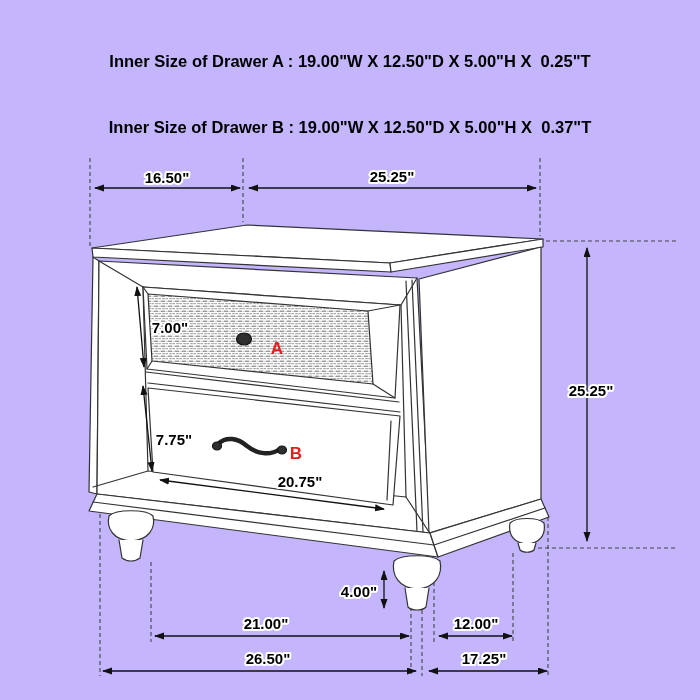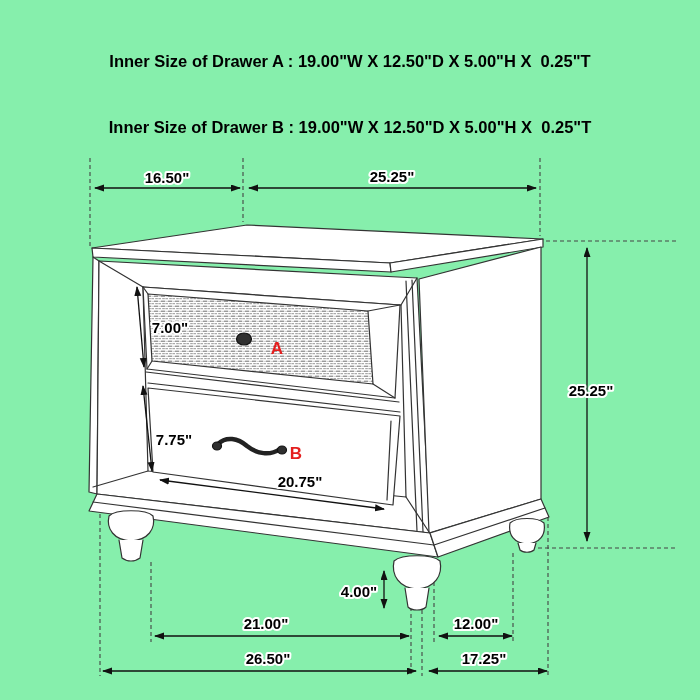--- a/index.html
+++ b/index.html
@@ -1,37 +1,37 @@
 <!DOCTYPE html>
 <html><head>
 <meta charset="utf-8">
 <style>
   html,body{margin:0;padding:0;background:#ffffff;}
-  .page{position:relative;width:700px;height:700px;background:#86efac;overflow:hidden;
+  .page{position:relative;width:700px;height:700px;background:#c4b5fd;overflow:hidden;
         font-family:"Liberation Sans",sans-serif;}
   .header{position:absolute;top:6px;left:0;width:100%;text-align:center;
           font-weight:bold;font-size:16.5px;line-height:22px;color:#000;white-space:pre;}
   svg{position:absolute;left:0;top:0;}
   .furn{stroke:#333;stroke-width:1.2;fill:none;stroke-linejoin:round;stroke-linecap:round;}
   .fill{fill:#ffffff;}
   .dimline{stroke:#111;stroke-width:1.3;fill:none;}
   .dash{stroke:#444;stroke-width:1.1;fill:none;stroke-dasharray:4 3;}
   text.dim{font-family:"Liberation Sans",sans-serif;font-weight:bold;font-size:15px;fill:#000;
            paint-order:stroke;stroke:#fff;stroke-width:4px;stroke-linejoin:round;text-anchor:middle;}
   text.ab{font-family:"Liberation Sans",sans-serif;font-weight:bold;font-size:17px;fill:#e41e1e;
           text-anchor:middle;}
 </style>
 </head>
 <body>
 
 <div class="page">
 
   <div class="header">
     <div>Inner Size of Drawer A : 19.00"W X 12.50"D X 5.00"H X  0.25"T</div>
-    <div>Inner Size of Drawer B : 19.00"W X 12.50"D X 5.00"H X  0.25"T</div>
+    <div>Inner Size of Drawer B : 19.00"W X 12.50"D X 5.00"H X  0.37"T</div>
   </div>
 
   <svg width="700" height="700" viewBox="0 0 700 700">
     <defs>
       <marker id="mA" markerWidth="11" markerHeight="8" refX="9" refY="3.5" orient="auto-start-reverse" markerUnits="userSpaceOnUse">
         <path d="M0,0 L10,3.5 L0,7 Z" fill="#111"></path>
       </marker>
       <pattern id="cane" width="7" height="5" patternUnits="userSpaceOnUse">
         <rect width="7" height="5" fill="#ffffff"></rect>
         <rect x="0" y="0.6" width="4.2" height="1.3" fill="#8f8f8f"></rect>

